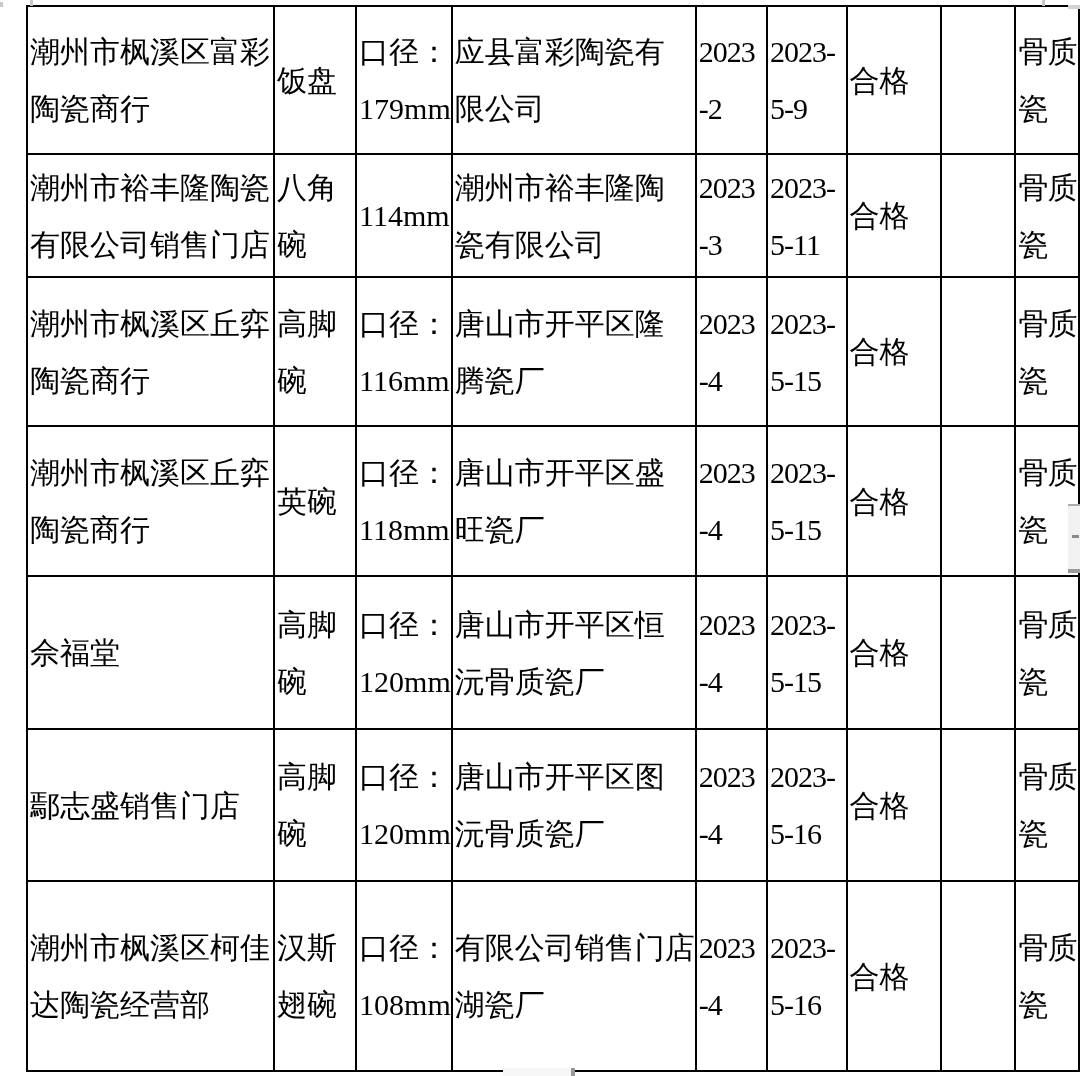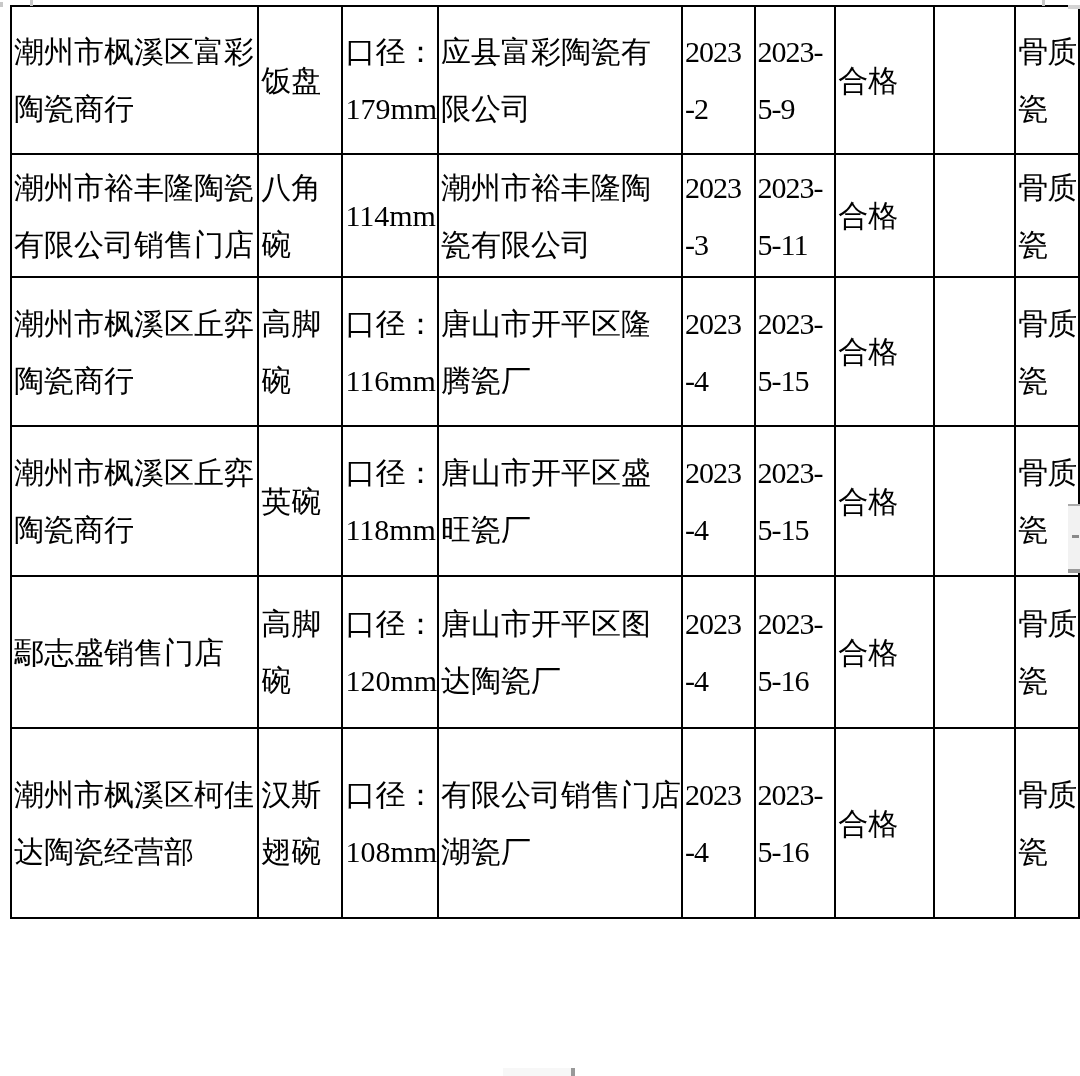--- a/index.html
+++ b/index.html
@@ -5,21 +5,21 @@
   html,body{margin:0;padding:0;}
   body{
     width:1080px;height:1076px;
     background:#ffffff;
     overflow:hidden;
     position:relative;
     font-family:"Liberation Serif","DejaVu Serif",serif;
     color:#000;
   }
   table.grid{
-    position:absolute;left:10px;top:5px;
+    position:absolute;left:26px;top:5px;
     border-collapse:collapse;
     table-layout:fixed;
     border:2px solid #000;
   }
   table.grid td{
     border:2px solid #000;
     vertical-align:middle;
     white-space:pre;          
     overflow:hidden;
     font-size:30px;
@@ -134,28 +134,45 @@
 旺瓷厂</td>
       <td class="c-num">2023
 -4</td>
       <td class="c-num">2023-
 5-15</td>
       <td class="c-result">合格</td>
       <td class="c-extra"></td>
       <td class="c-material">骨质
 瓷</td>
     </tr>
+    <tr class="r4">
+      <td class="c-seller">佘福堂</td>
+      <td class="c-product">高脚
+碗</td>
+      <td class="c-spec">口径：
+120mm</td>
+      <td class="c-manu">唐山市开平区恒
+沅骨质瓷厂</td>
+      <td class="c-num">2023
+-4</td>
+      <td class="c-num">2023-
+5-15</td>
+      <td class="c-result">合格</td>
+      <td class="c-extra"></td>
+      <td class="c-material">骨质
+瓷</td>
+    </tr>
     <tr class="r5">
       <td class="c-seller">鄢志盛销售门店</td>
       <td class="c-product">高脚
 碗</td>
       <td class="c-spec">口径：
 120mm</td>
       <td class="c-manu">唐山市开平区图
-达陶瓷厂</td>
+沅骨质瓷厂</td>
       <td class="c-num">2023
 -4</td>
       <td class="c-num">2023-
 5-16</td>
       <td class="c-result">合格</td>
       <td class="c-extra"></td>
       <td class="c-material">骨质
 瓷</td>
     </tr>
     <tr class="r6">

